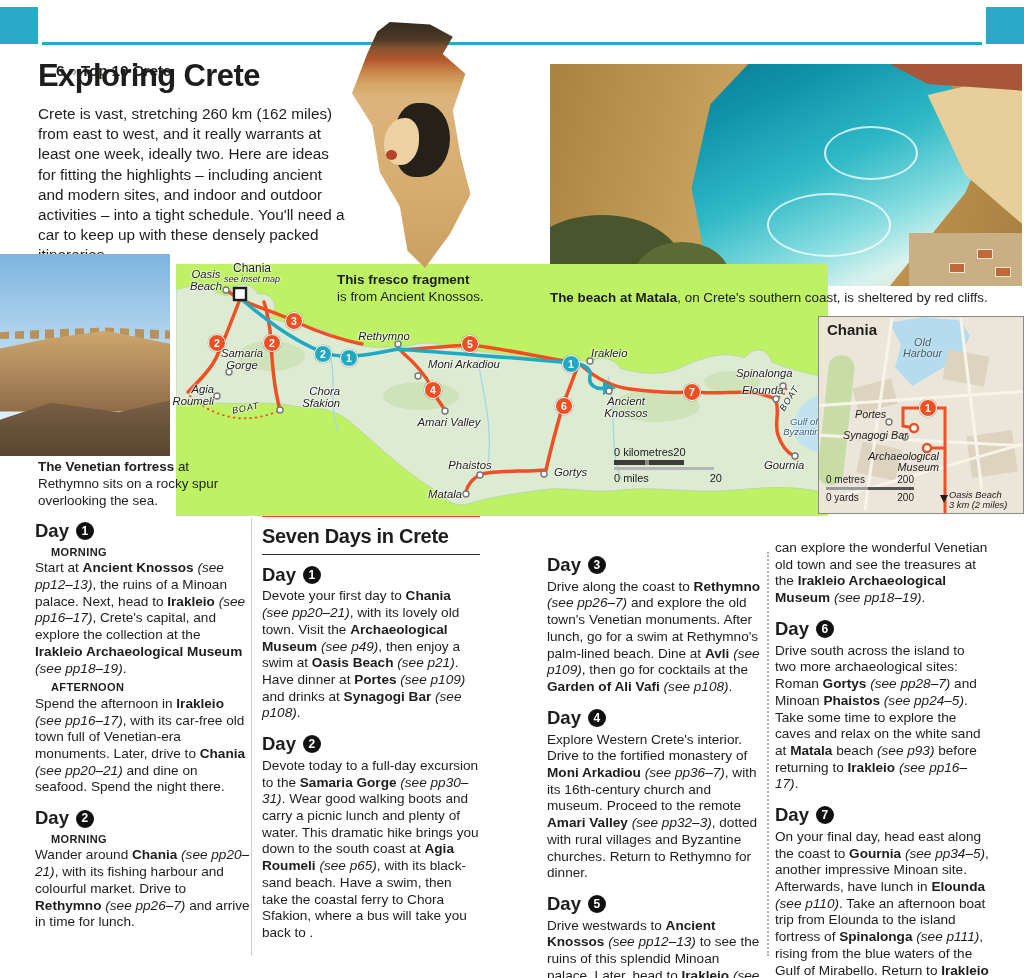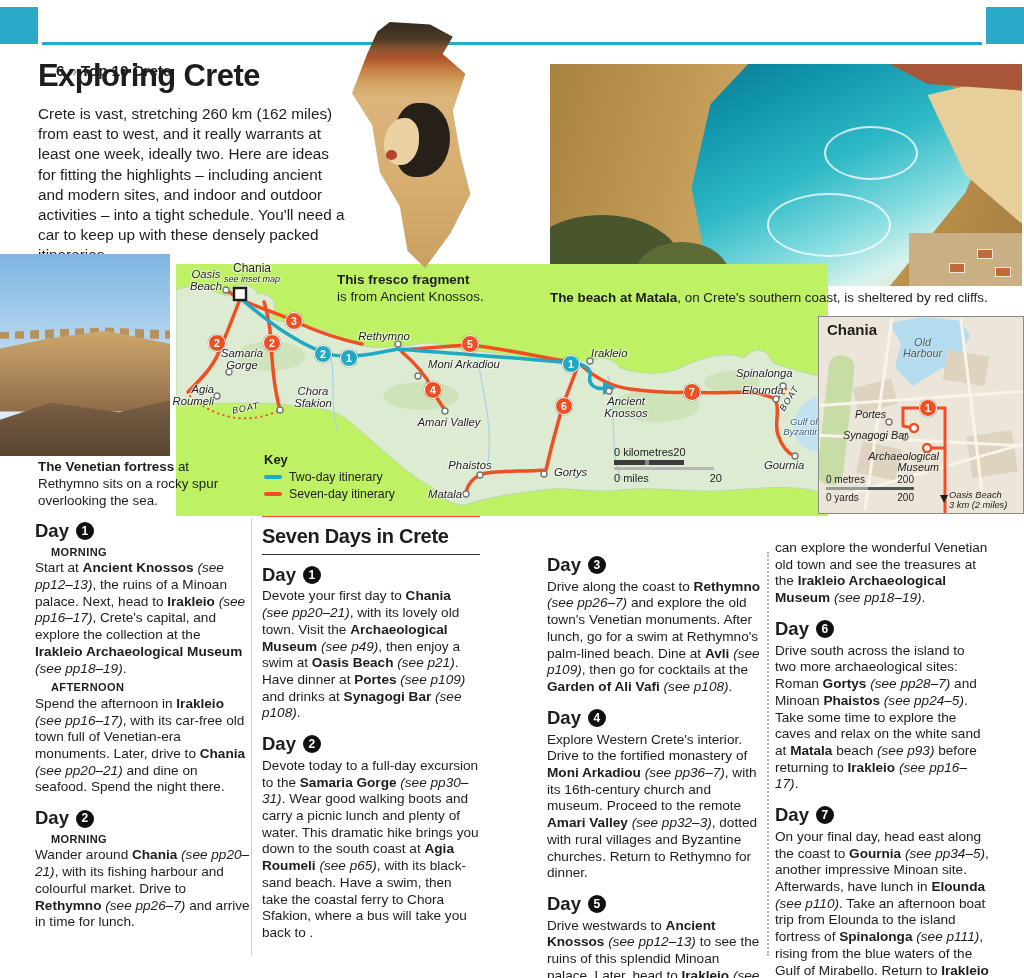--- a/index.html
+++ b/index.html
@@ -231,21 +231,21 @@
 
     <span class="mlabel" style="left:8px;top:4px;width:44px;">Oasis
 Beach</span>
     <span class="mlabel roman" style="left:44px;top:-2px;width:64px;font-size:12px;">Chania</span>
     <span class="mlabel small" style="left:36px;top:11px;width:80px;">see inset map</span>
     <span class="mlabel" style="left:176px;top:66px;width:64px;">Rethymno</span>
     <span class="mlabel" style="left:40px;top:83px;width:52px;">Samaria
 Gorge</span>
     <span class="mlabel" style="left:-4px;top:119px;width:42px;text-align:right;">Agia
 Roumeli</span>
-    <span class="mlabel" style="left:110px;top:121px;width:54px;text-align:center;">Chora
+    <span class="mlabel" style="left:110px;top:121px;width:54px;text-align:right;">Chora
 Sfakion</span>
     <span class="mlabel" style="left:252px;top:94px;width:92px;text-align:left;">Moni Arkadiou</span>
     <span class="mlabel" style="left:236px;top:152px;width:74px;">Amari Valley</span>
     <span class="mlabel" style="left:415px;top:83px;width:60px;text-align:left;">Irakleio</span>
     <span class="mlabel" style="left:420px;top:131px;width:60px;">Ancient
 Knossos</span>
     <span class="mlabel" style="left:560px;top:103px;width:78px;text-align:left;">Spinalonga</span>
     <span class="mlabel" style="left:566px;top:120px;width:60px;text-align:left;">Elounda</span>
     <span class="mlabel gulfc" style="left:606px;top:153px;width:44px;">Gulf of
 Byzantine</span>
@@ -260,31 +260,20 @@
     <span class="rnum o" style="left:87px;top:70px;">2</span>
     <span class="rnum o" style="left:109px;top:48px;">3</span>
     <span class="rnum o" style="left:248px;top:117px;">4</span>
     <span class="rnum o" style="left:285px;top:71px;">5</span>
     <span class="rnum o" style="left:379px;top:133px;">6</span>
     <span class="rnum o" style="left:507px;top:119px;">7</span>
     <span class="rnum b" style="left:138px;top:81px;">2</span>
     <span class="rnum b" style="left:164px;top:85px;">1</span>
     <span class="rnum b" style="left:386px;top:91px;">1</span>
 
-    <div class="keybox">
-      <div class="kt">Key</div>
-      <div class="krow">
-          <span class="ksw" style="background:#1fa9c2;"></span>
-          <span>Two-day itinerary</span>
-        </div>
-      <div class="krow">
-          <span class="ksw" style="background:#f04f24;"></span>
-          <span>Seven-day itinerary</span>
-        </div>
-    </div>
 
     <div class="scalebox">
       <div class="srow">
           <span>0 kilometres</span>
           <span>20</span>
         </div>
       <div class="sbar1"></div>
       <div class="sbar2"></div>
       <div class="srow2">
           <span>0 miles</span>

